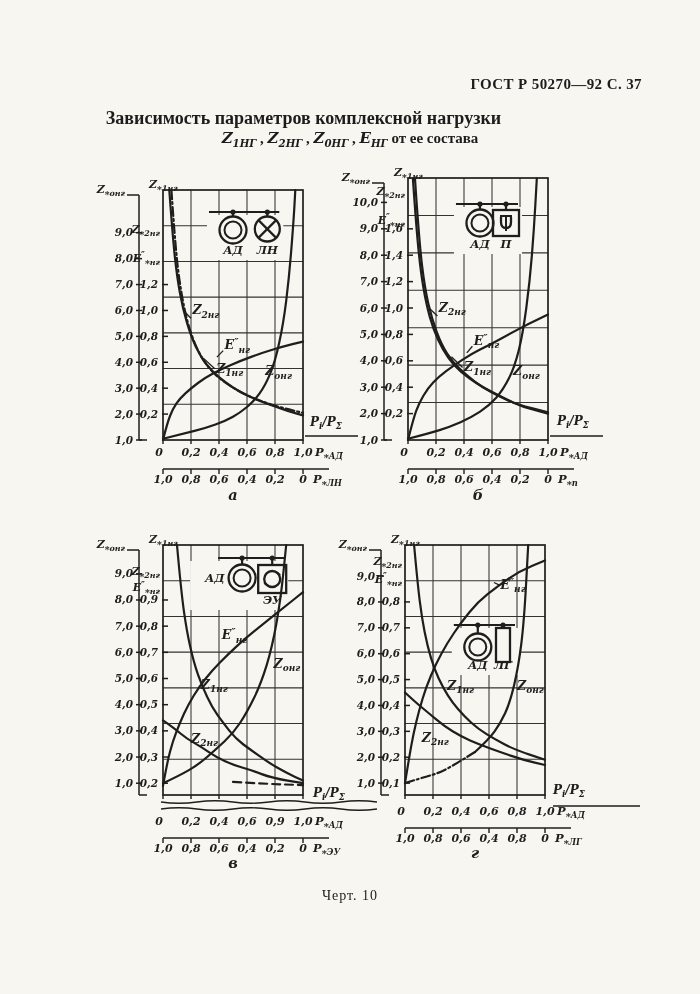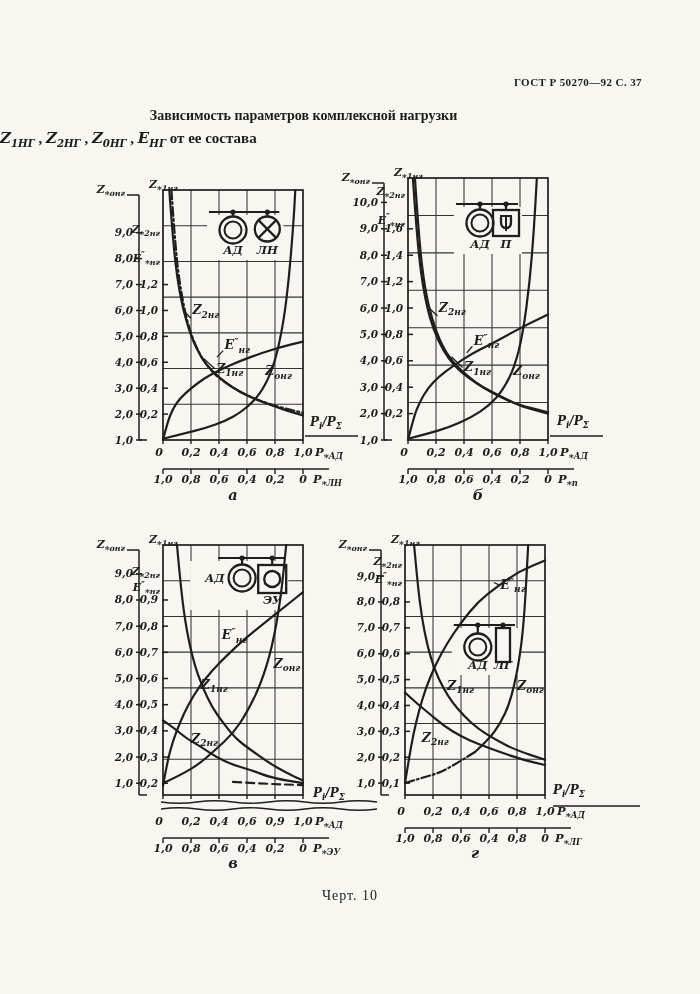--- a/index.html
+++ b/index.html
@@ -1,20 +1,20 @@
 <!DOCTYPE html>
 <html><head>
 <meta charset="utf-8">
 <style>
   html,body{margin:0;padding:0;}
   body{width:700px;height:994px;position:relative;background:#f7f6f1;overflow:hidden;
        font-family:"Liberation Serif", serif; color:#1c1c1c;}
-  .hdr{position:absolute;top:76px;right:58px;font-size:11px;font-weight:700;letter-spacing:.4px;}
-  .t1{position:absolute;top:108px;left:0;width:607px;text-align:center;font-size:14px;font-weight:700;}
-  .t2{position:absolute;top:129px;left:0;width:700px;font-size:15px;font-weight:700;
+  .hdr{position:absolute;top:76px;right:58px;font-size:15px;font-weight:700;letter-spacing:.4px;}
+  .t1{position:absolute;top:108px;left:0;width:607px;text-align:center;font-size:18px;font-weight:700;}
+  .t2{position:absolute;top:129px;left:0;width:700px;text-align:center;font-size:15px;font-weight:700;
       font-style:italic;font-family:"DejaVu Serif", serif;}
   .t2 sub{font-size:.68em;}
   .t2 .plain{font-style:normal;font-family:"Liberation Serif", serif;}
   .cap{position:absolute;top:888px;left:0;width:700px;text-align:center;font-size:14px;font-weight:400;letter-spacing:1px;}
   svg text{font-family:"DejaVu Serif", serif;}
 </style>
 </head>
 <body>
 
 <div class="hdr">ГОСТ Р 50270—92 С. 37</div>

